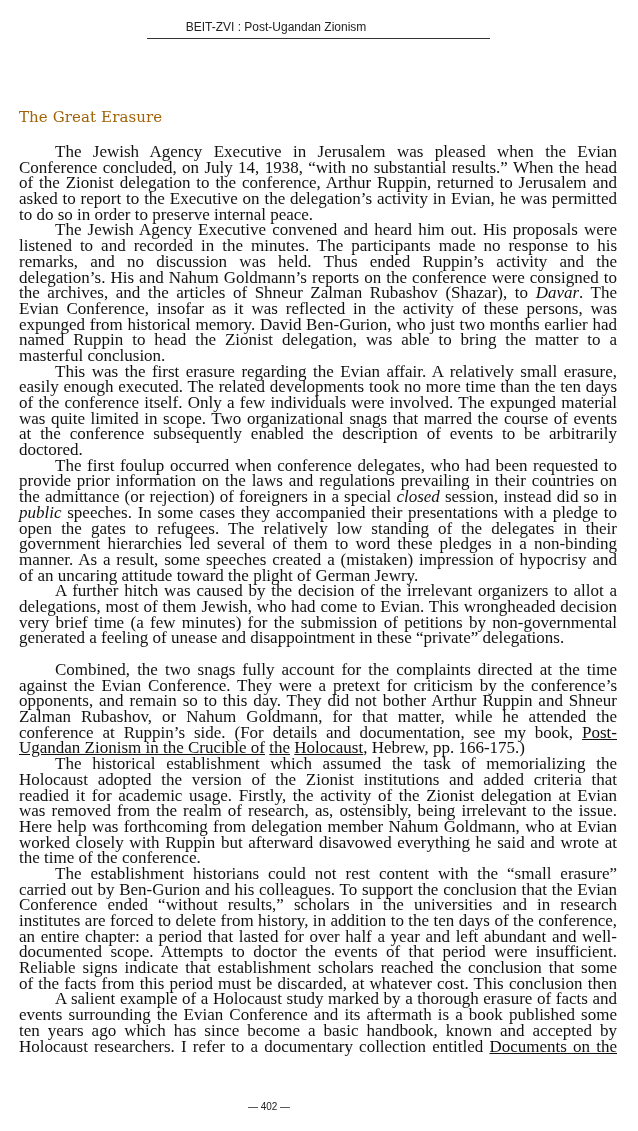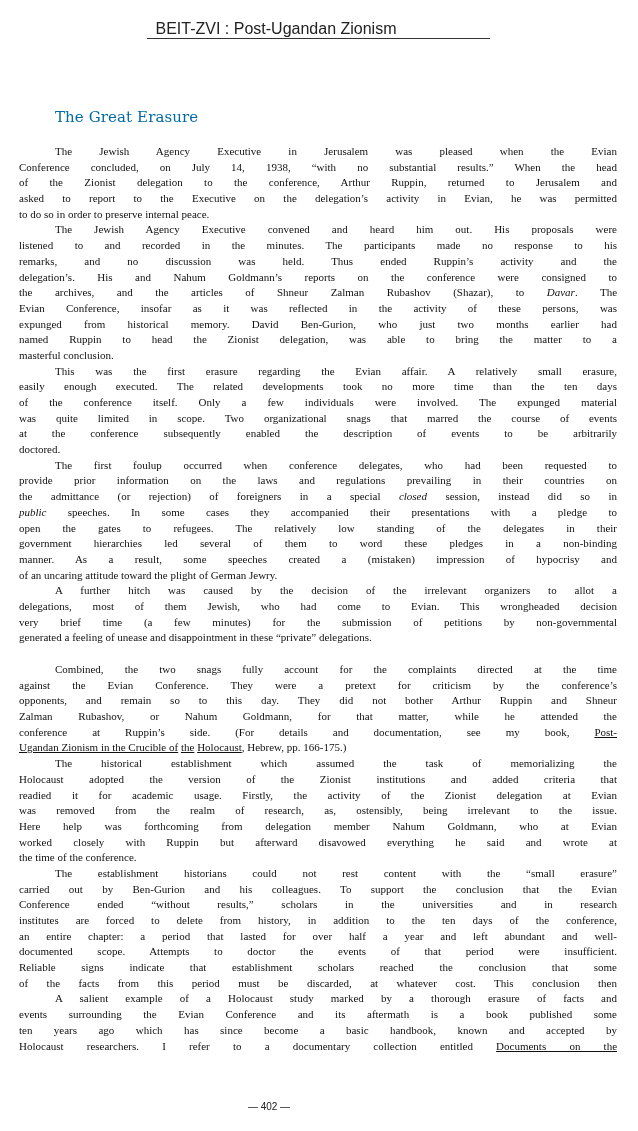--- a/index.html
+++ b/index.html
@@ -3,35 +3,34 @@
 <meta charset="utf-8">
 <style>
   html, body { margin: 0; padding: 0; background: #ffffff; }
   body {
     width: 638px; height: 1131px; position: relative; overflow: hidden;
     color: #111111;
   }
   .header {
     position: absolute; top: 20px; left: 0; width: 552px;
     text-align: center;
-    font-family: "Liberation Sans", sans-serif; font-size: 16px; color: #222;
+    font-family: "Liberation Sans", sans-serif; font-size: 12px; color: #222;
   }
   .header-rule {
     position: absolute; top: 38px; left: 147px; width: 343px; height: 0;
     border-top: 1px solid #333;
   }
   .title {
     position: absolute; top: 108px; left: 19px;
-    font-family: "DejaVu Serif", serif; font-size: 15px; color: #0369a1;
+    font-family: "DejaVu Serif", serif; font-size: 15px; color: #a16207;
     letter-spacing: 0.1px;
-    margin-left: 36px;
   }
   .body-text {
     position: absolute; top: 144px; left: 19px; width: 598px;
-    font-family: "Liberation Serif", serif; font-size: 11px; color: #111;
+    font-family: "Liberation Serif", serif; font-size: 17px; color: #111;
   }
   .line {
     display: block; height: 15.7px; line-height: 15.7px;
     text-align: justify; text-align-last: justify; white-space: nowrap;
     overflow: visible;
   }
   .line.last { text-align-last: left; }
   .line.indent { padding-left: 36px; }
   .gap { display: block; height: 16px; }
   .u { text-decoration: underline; }

